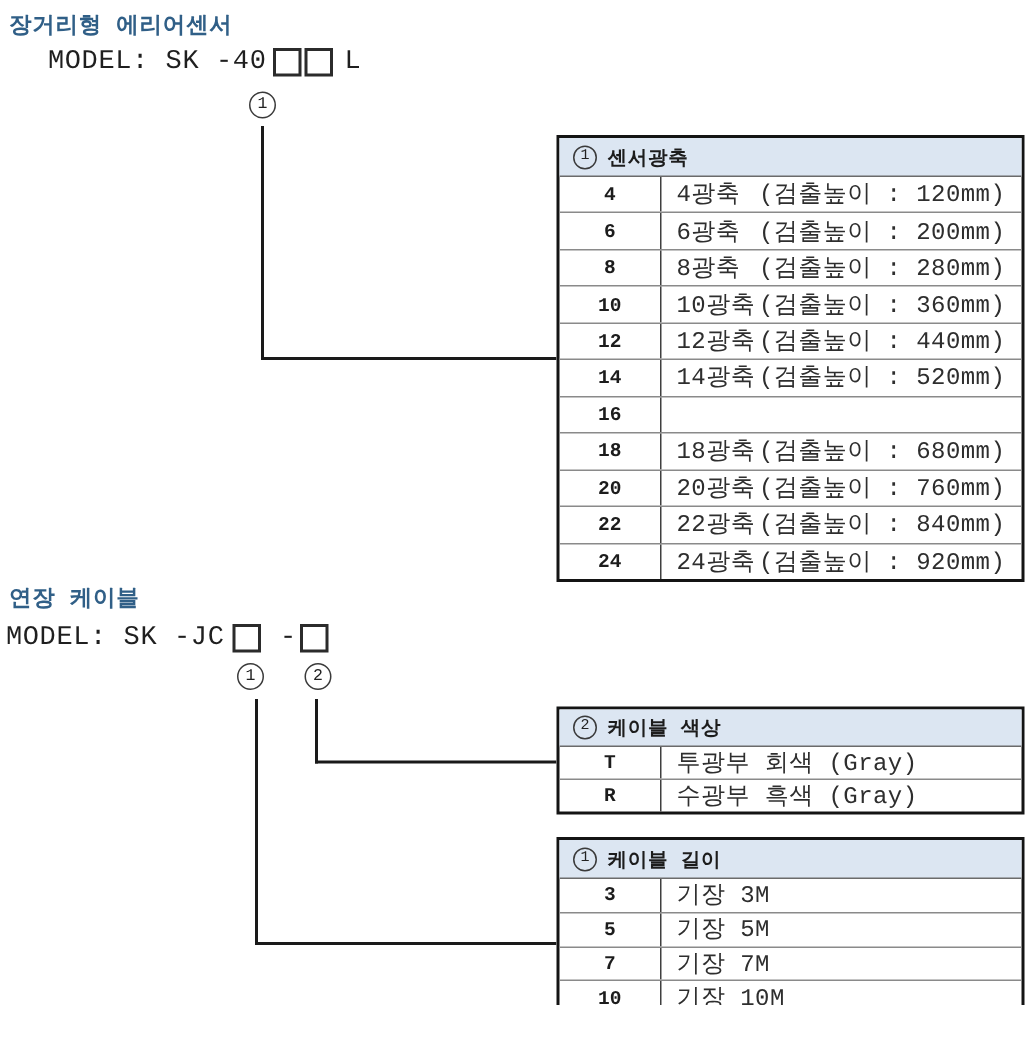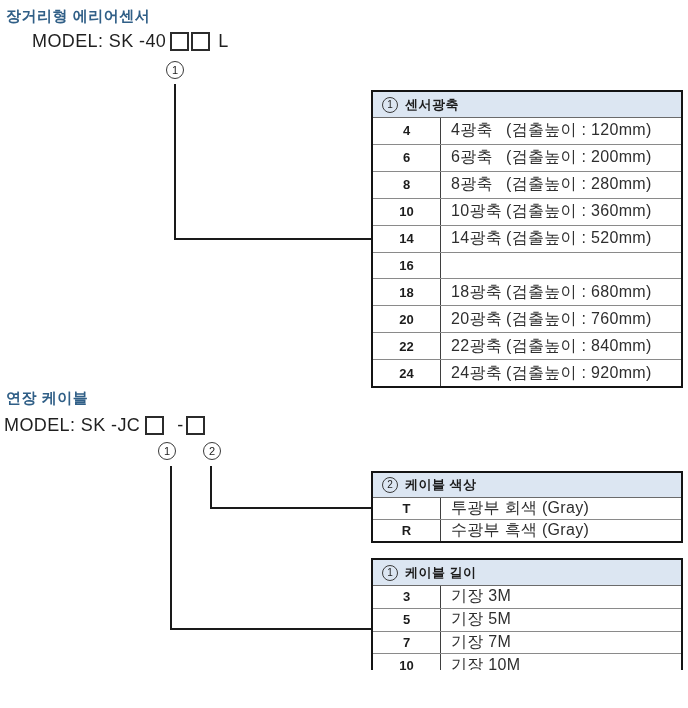--- a/index.html
+++ b/index.html
@@ -1,21 +1,21 @@
 <!DOCTYPE html>
 <html><head>
 <meta charset="utf-8">
 <style>
   html, body { margin: 0; padding: 0; background: #ffffff; }
   .sheet {
     position: relative;
     width: 688px;
     height: 670px;
     background: #ffffff;
-    font-family: Liberation Sans, sans-serif;
+    font-family: Liberation Mono, monospace;
     overflow: hidden;
   }
   .sec-title {
     position: absolute;
     left: 6px;
     font-size: 15px;
     font-weight: bold;
     color: #305f87;
     letter-spacing: 0.5px;
     white-space: nowrap;
@@ -172,20 +172,27 @@
         </div>
       </div>
     <div class="trow">
         <div class="cell-code">10</div>
         <div class="cell-desc">
           <span class="axis">10광축</span>
           <span>(검출높이 : 360mm)</span>
         </div>
       </div>
     <div class="trow">
+        <div class="cell-code">12</div>
+        <div class="cell-desc">
+          <span class="axis">12광축</span>
+          <span>(검출높이 : 440mm)</span>
+        </div>
+      </div>
+    <div class="trow">
         <div class="cell-code">14</div>
         <div class="cell-desc">
           <span class="axis">14광축</span>
           <span>(검출높이 : 520mm)</span>
         </div>
       </div>
     <div class="trow">
         <div class="cell-code">16</div>
       </div>
     <div class="trow">

